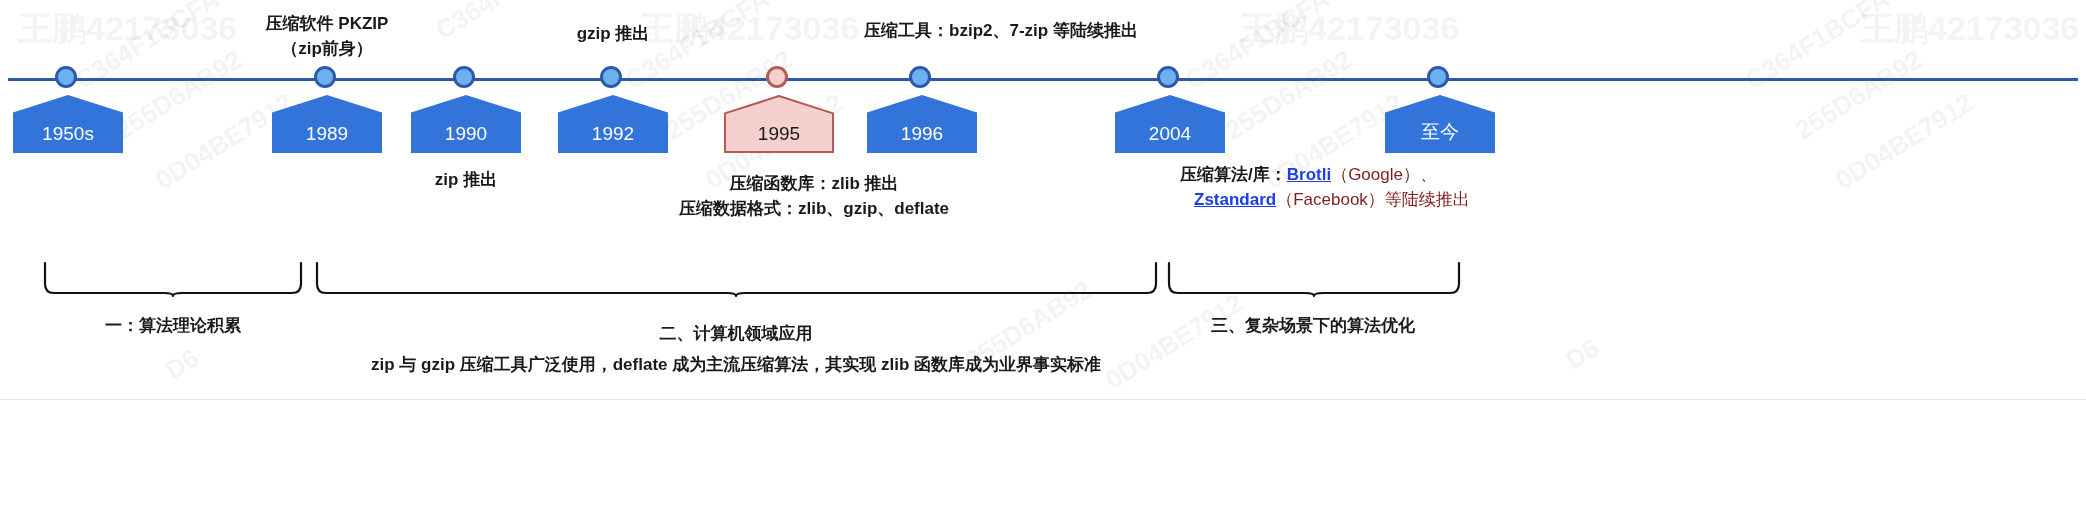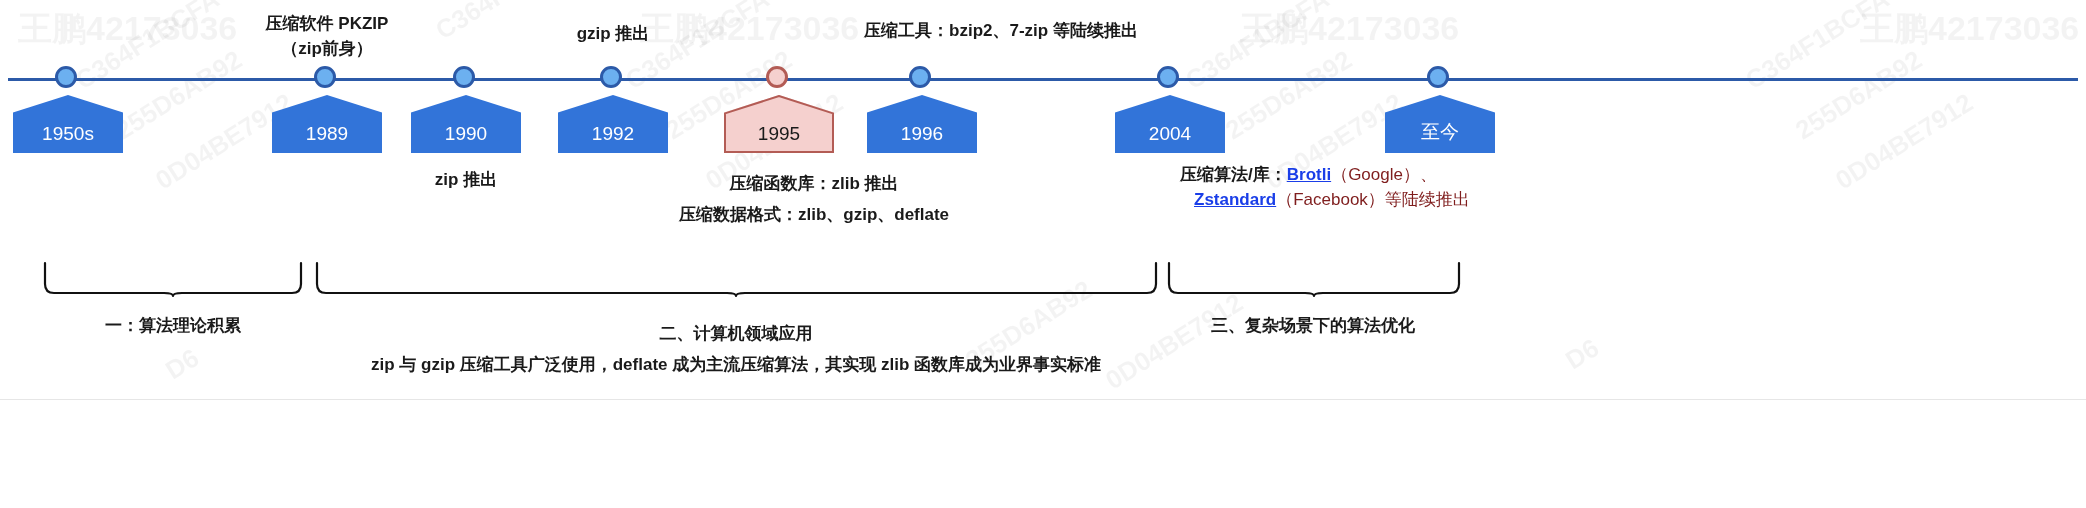--- a/index.html
+++ b/index.html
@@ -210,21 +210,21 @@
   <div class="node" style="left:779px;">
     <div class="dot alt"></div>
     <div class="tag alt">1995</div>
     <div class="tag-outline">
       <svg width="110" height="58" viewBox="0 0 110 58">
         <polygon points="1,18.4 55,1 109,18.4 109,57 1,57" fill="none" stroke="#b35c55" stroke-width="2"></polygon>
       </svg>
     </div>
   </div>
   <div class="lbl center" style="left:814px; top:172px;">压缩函数库：zlib 推出</div>
-  <div class="lbl center" style="left:814px; top:203px;">压缩数据格式：zlib、gzip、deflate</div>
+  <div class="lbl center" style="left:814px; top:197px;">压缩数据格式：zlib、gzip、deflate</div>
 
   <div class="node" style="left:922px;">
     <div class="dot"></div>
     <div class="tag">1996</div>
   </div>
   <div class="lbl center" style="left:1001px; top:19px;">压缩工具：bzip2、7-zip 等陆续推出</div>
 
   <div class="node" style="left:1170px;">
     <div class="dot"></div>
     <div class="tag">2004</div>

